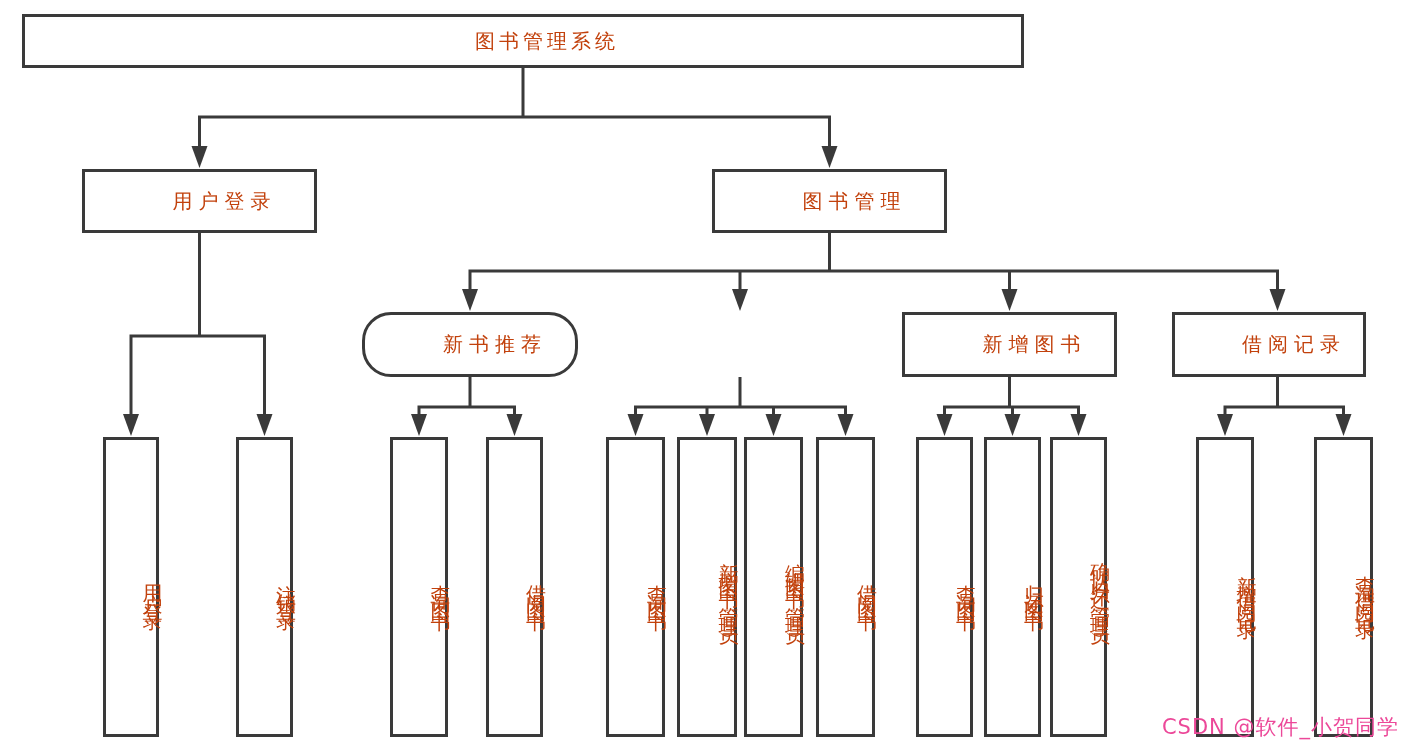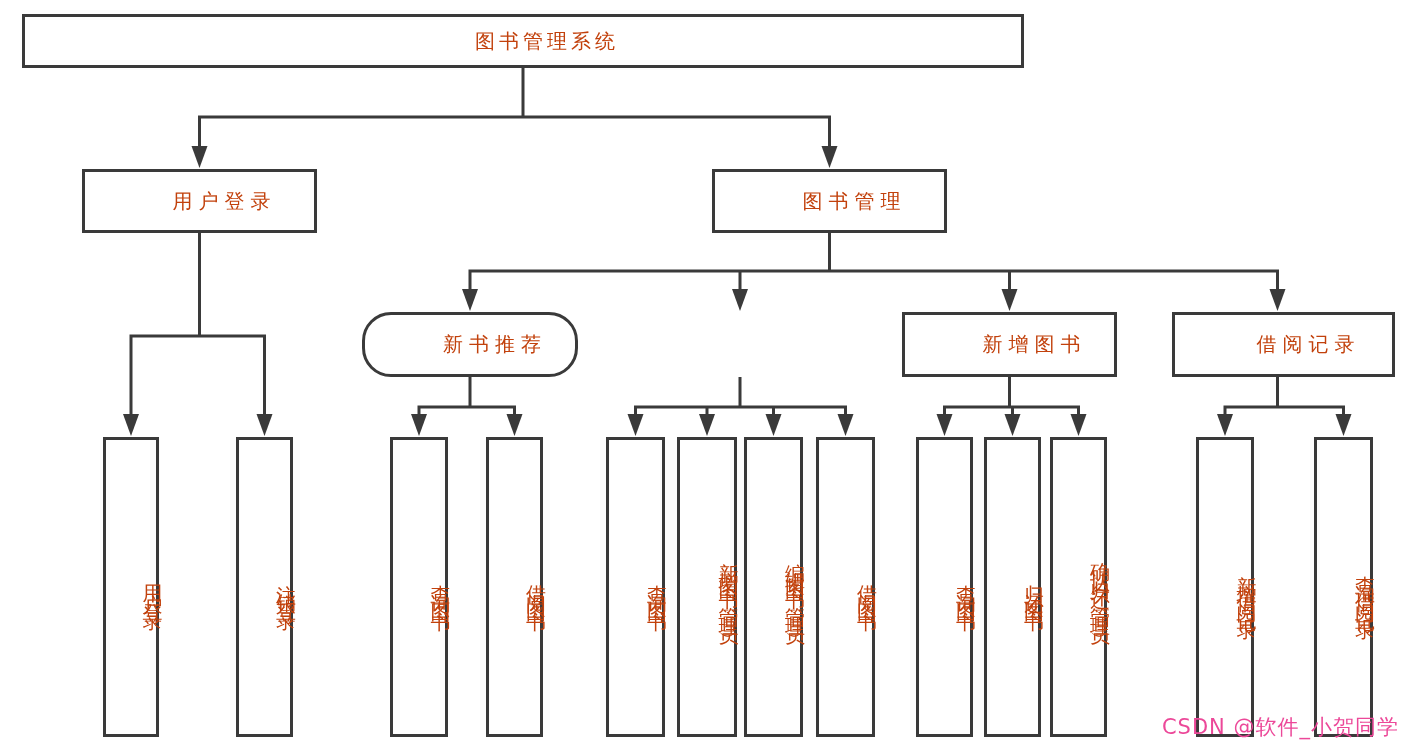--- a/index.html
+++ b/index.html
@@ -117,21 +117,21 @@
     </g>
   </svg>
 
   <div class="box hbox root-box" style="left:22px; top:14px; width:1002px; height:54px;">图书管理系统</div>
 
   <div class="box hbox" style="left:82px; top:169px; width:235px; height:64px;">用户登录</div>
   <div class="box hbox" style="left:712px; top:169px; width:235px; height:64px;">图书管理</div>
 
   <div class="box hbox" style="left:362px; top:312px; width:216px; height:65px;border-radius:29px;">新书推荐</div>
   <div class="box hbox" style="left:902px; top:312px; width:215px; height:65px;">新增图书</div>
-  <div class="box hbox" style="left:1172px; top:312px; width:223px; height:65px;">借阅记录</div>
+  <div class="box hbox" style="left:1172px; top:312px; width:194px; height:65px;">借阅记录</div>
 
   <div class="box vbox" style="left:103px; top:437px; width:56px; height:300px;">用户登录</div>
   <div class="box vbox" style="left:236px; top:437px; width:57px; height:300px;">注销登录</div>
 
   <div class="box vbox" style="left:390px; top:437px; width:58px; height:300px;">查询图书</div>
   <div class="box vbox" style="left:486px; top:437px; width:57px; height:300px;">借阅图书</div>
 
   <div class="box vbox" style="left:606px; top:437px; width:59px; height:300px;">查询图书</div>
   <div class="box vbox" style="left:677px; top:437px; width:60px; height:300px;">新增图书（管理员）</div>
   <div class="box vbox" style="left:744px; top:437px; width:59px; height:300px;">编辑图书（管理员）</div>

